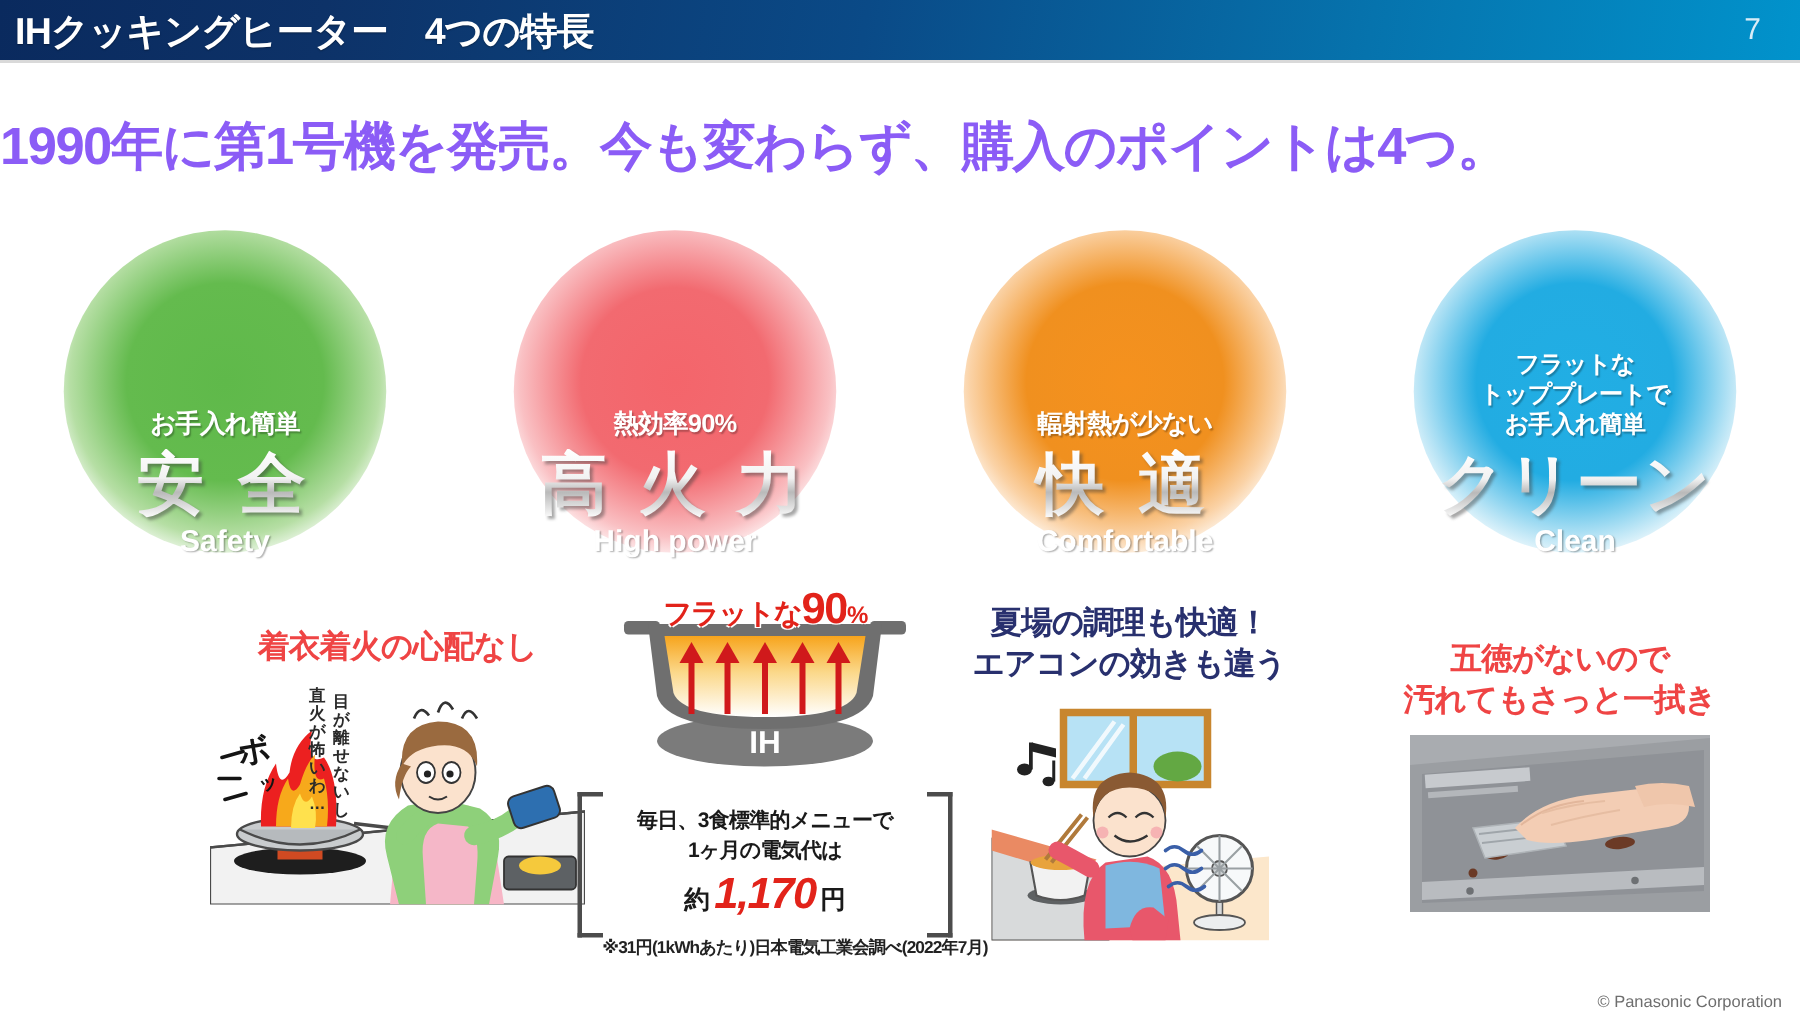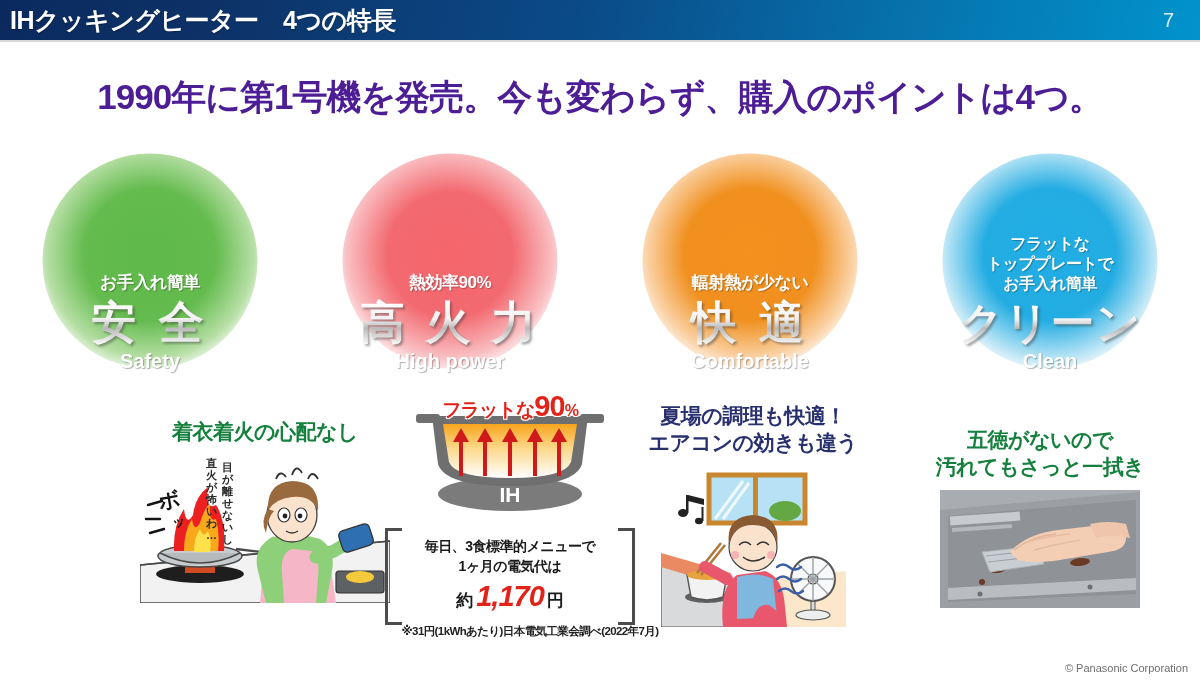--- a/index.html
+++ b/index.html
@@ -22,21 +22,21 @@
     padding-left:10px; white-space:nowrap;
     text-shadow:0 1px 1px rgba(0,0,0,.35);
   }
   .page-no{
     color:#d9ecf7; font-size:20px; font-weight:normal; padding-right:26px;
   }
 
   
   .headline{
     position:absolute; left:0; top:74px; width:1200px;
-    text-align:center; color:#4c1d95;
+    text-align:left; color:#8b5cf6;
     font-size:35px; font-weight:bold; letter-spacing:-1px;
     white-space:nowrap;
   }
 
   
   .badges{
     position:absolute; left:0; top:148px; width:1200px; height:230px;
     display:flex; justify-content:space-around; align-items:flex-start;
   }
   .badge{
@@ -71,21 +71,21 @@
   .badge.orange .glow{ background:radial-gradient(circle at 50% 47%,#f5911e 0%,#f0901f 42%,rgba(246,166,78,.5) 66%,rgba(255,255,255,0) 78%); }
   .badge.blue  .glow{ background:radial-gradient(circle at 50% 47%,#21aee4 0%,#22ace2 42%,rgba(110,200,235,.5) 66%,rgba(255,255,255,0) 78%); }
   .badge.blue .sub{ font-size:16px; line-height:1.25; }
   .badge.blue .main{ letter-spacing:1px; font-size:44px; }
   .badge.pink .main{ letter-spacing:4px; }
 
   
   .cols{ position:absolute; left:0; top:396px; width:1200px; height:270px; }
   .col{ position:absolute; }
   .cap{
-    color:#15803d; font-weight:bold; font-size:21px; line-height:1.3;
+    color:#ef4444; font-weight:bold; font-size:21px; line-height:1.3;
     text-align:center; white-space:nowrap; letter-spacing:-0.5px;
   }
   .cap.navy{ color:#28306e; }
 
   
   #col1{ left:120px; top:22px; width:290px; }
   .illus1{ position:relative; width:250px; height:150px; margin:8px auto 0; }
 
   
   #col2{ left:370px; top:-2px; width:280px; }

